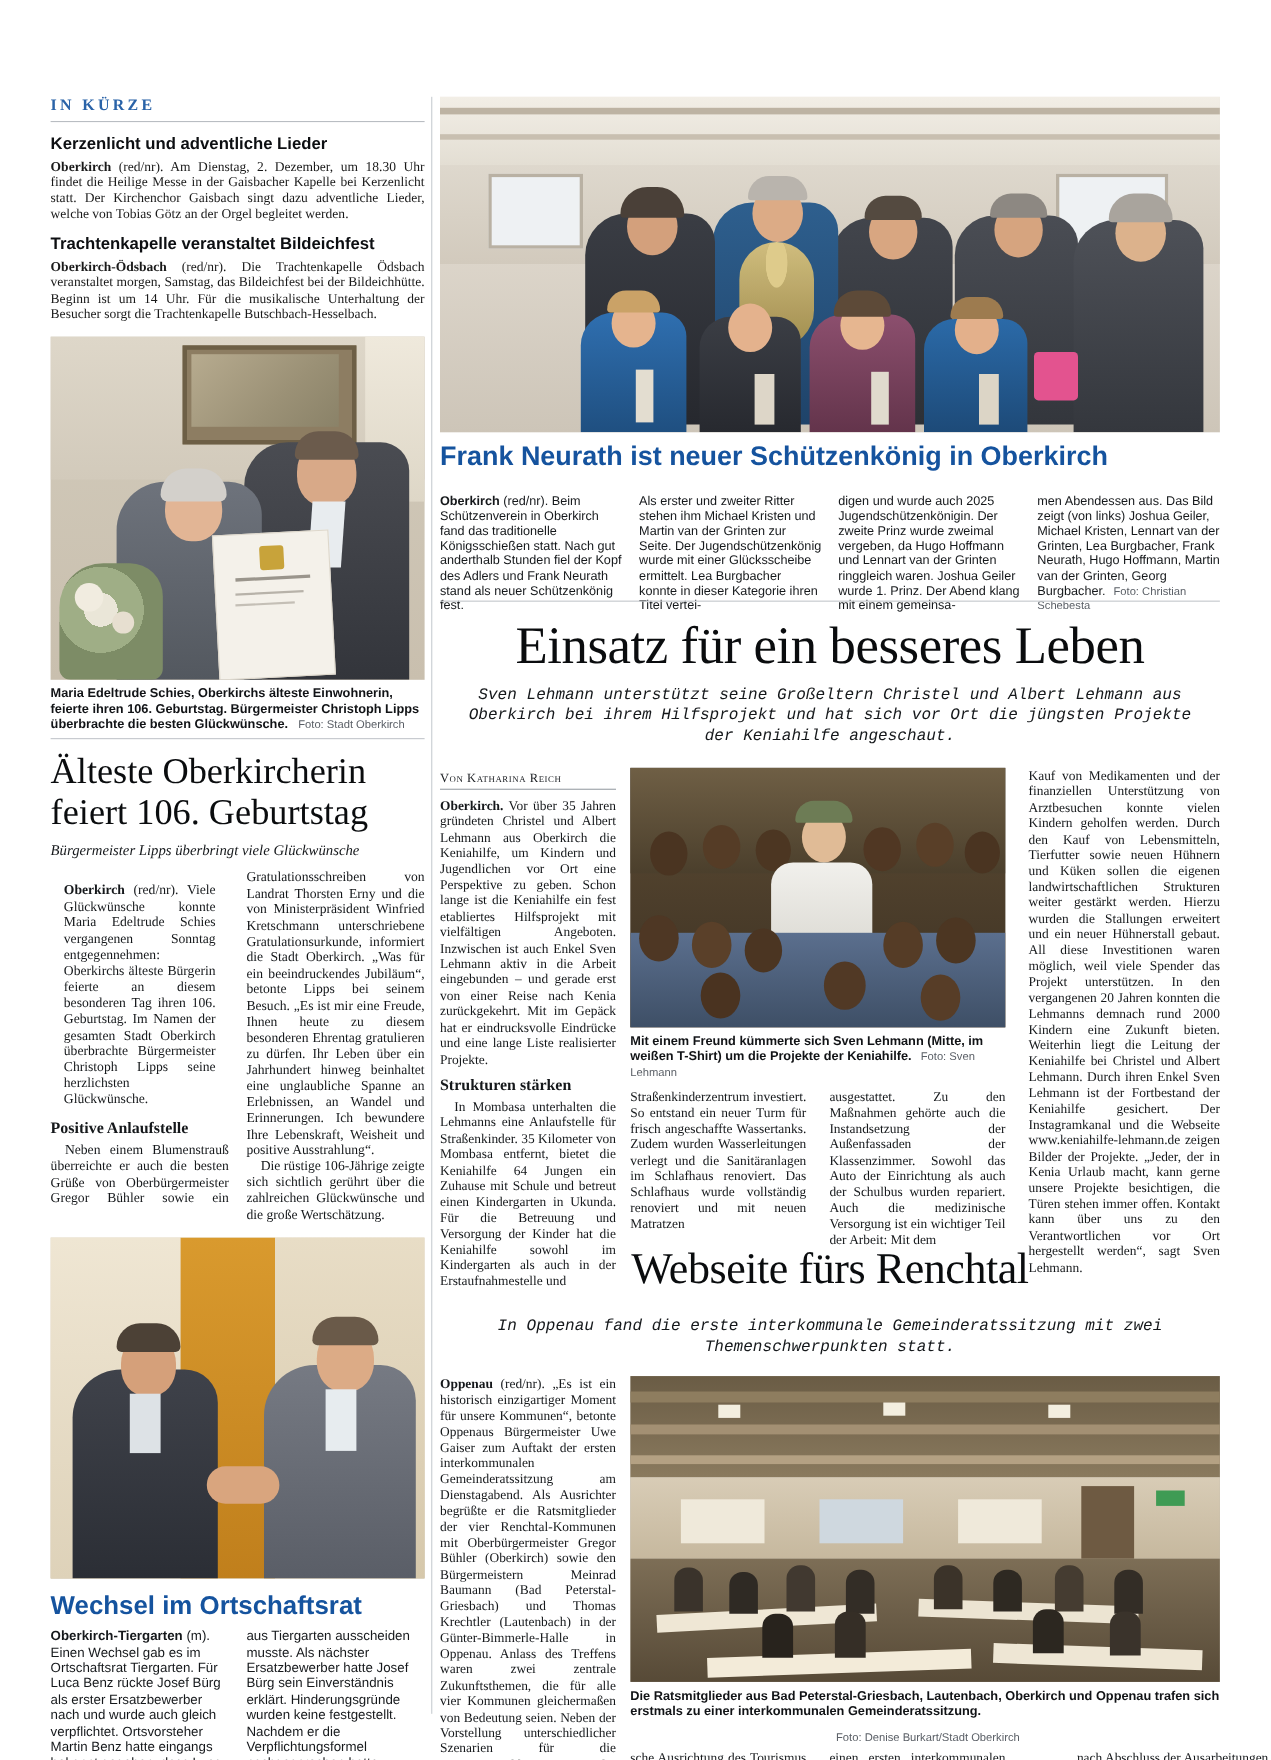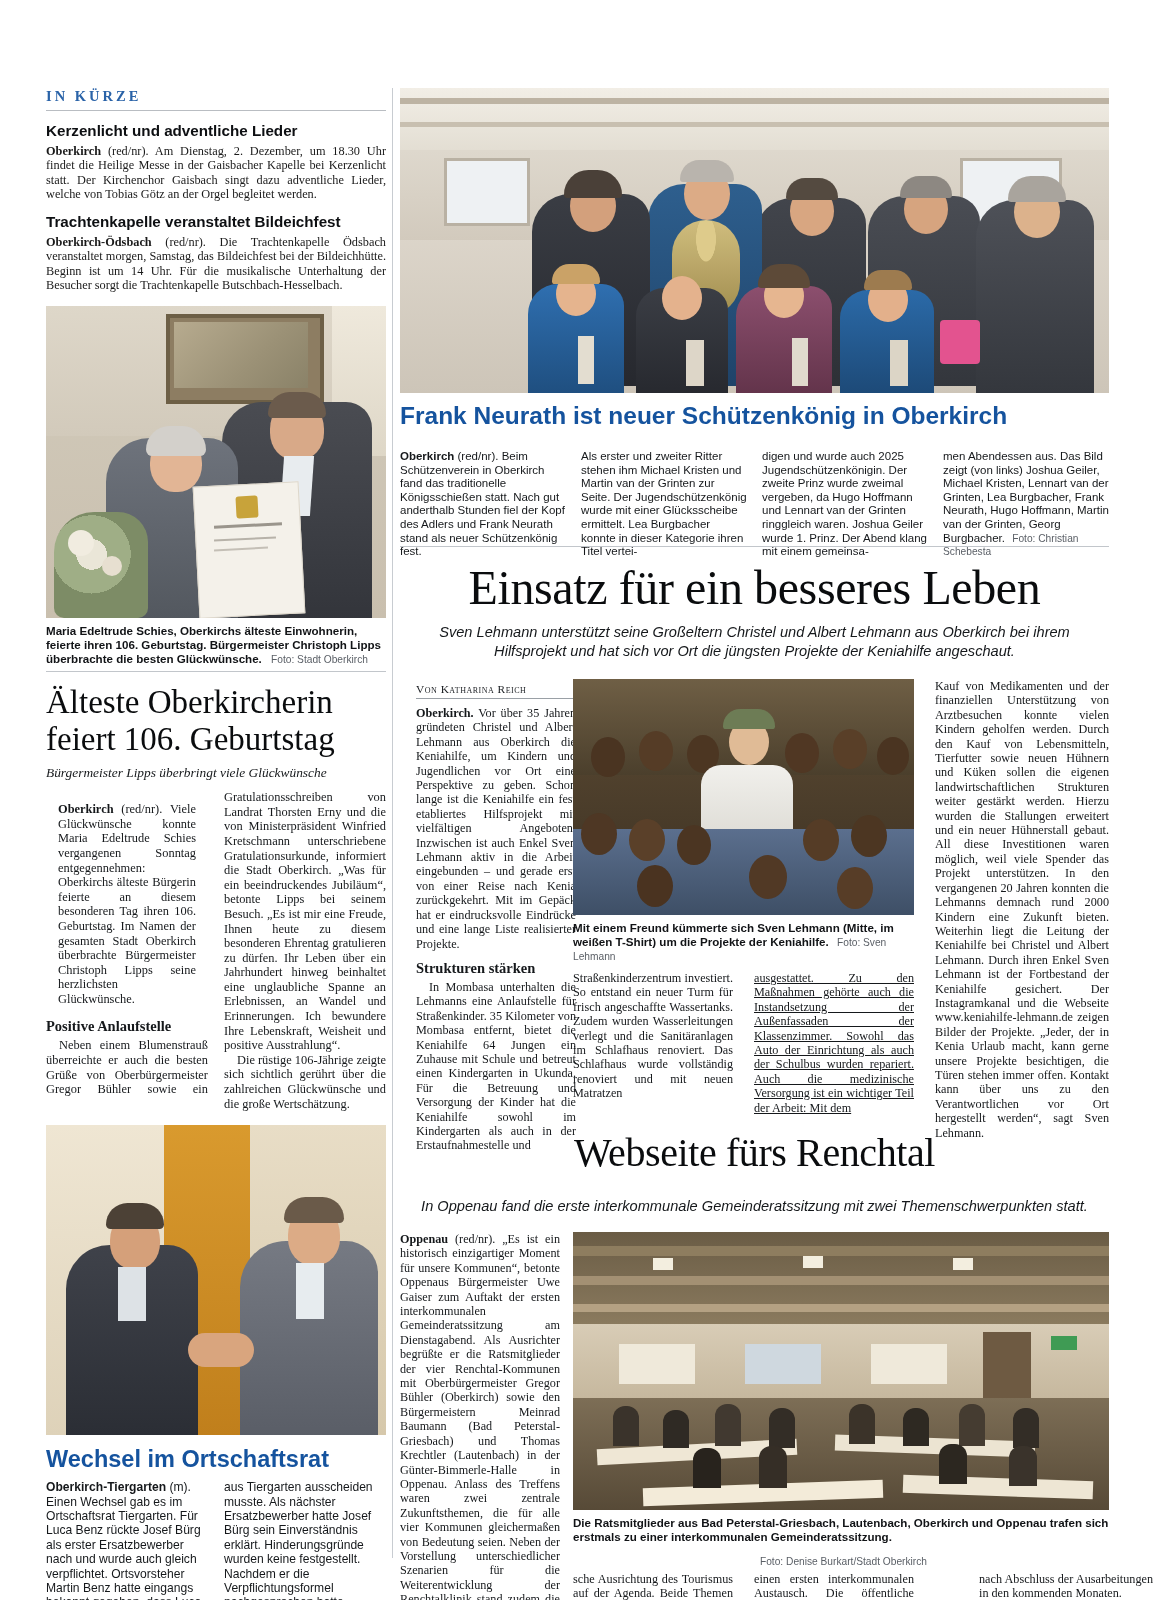--- a/index.html
+++ b/index.html
@@ -139,21 +139,21 @@
     color: #0a0c0e;
   }
   .headline-serif-lg {
     font-family: "Liberation Serif", serif;
     font-size: 33px;
     line-height: 37px;
     font-weight: normal;
     color: #0a0c0e;
   }
   .deck {
-    font-family: Liberation Sans, sans-serif;
+    font-family: Liberation Mono, monospace;
     font-style: italic;
     font-size: 14.6px;
     line-height: 19px;
     text-align: center;
     color: #15181b;
   }
   .deck-left {
     font-family: "Liberation Serif", serif;
     font-style: italic;
     font-size: 13.4px;
@@ -383,21 +383,21 @@
 
   <div class="hline" style="left:400px;top:546px;width:709px;"></div>
 
   <div style="position:absolute;left:400px;top:562px;width:709px;">
 
     <div class="headline-serif-xl">Einsatz für ein besseres Leben</div>
     <div class="deck" style="margin-top:9px;padding:0 12px;">Sven Lehmann unterstützt seine Großeltern Christel und Albert Lehmann aus Oberkirch bei ihrem Hilfsprojekt und hat sich vor Ort die jüngsten Projekte der Keniahilfe angeschaut.</div>
 
     <div style="position:relative;margin-top:18px;height:535px;">
 
-      <div style="position:absolute;left:16px;top:0;width:160px;">
+      <div style="position:absolute;left:0;top:0;width:160px;">
         <div class="byline" style="width:160px;box-sizing:border-box;">Von Katharina Reich</div>
         <div class="serif-body" style="font-size:12.2px;line-height:14.4px;">
           <p style="margin:0;">
             <span class="lead">Oberkirch.</span>
             <span>Vor über 35 Jahren gründeten Christel und Albert Lehmann aus Oberkirch die Keniahilfe, um Kindern und Jugendlichen vor Ort eine Perspektive zu geben. Schon lange ist die Keniahilfe ein fest etabliertes Hilfsprojekt mit vielfältigen Angeboten. Inzwischen ist auch Enkel Sven Lehmann aktiv in die Arbeit eingebunden – und gerade erst von einer Reise nach Kenia zurückgekehrt. Mit im Gepäck hat er eindrucksvolle Eindrücke und eine lange Liste realisierter Projekte.</span>
           </p>
           <div class="subhead-serif">Strukturen stärken</div>
           <p style="margin:0;text-indent:13px;">In Mombasa unterhalten die Lehmanns eine Anlaufstelle für Straßenkinder. 35 Kilometer von Mombasa entfernt, bietet die Keniahilfe 64 Jungen ein Zuhause mit Schule und betreut einen Kindergarten in Ukunda. Für die Betreuung und Versorgung der Kinder hat die Keniahilfe sowohl im Kindergarten als auch in der Erstaufnahmestelle und</p>
         </div>
       </div>
@@ -429,21 +429,21 @@
 
       <div class="caption" style="position:absolute;left:173px;top:242px;width:341px;">
         <span>Mit einem Freund kümmerte sich Sven Lehmann  (Mitte, im weißen T-Shirt) um die Projekte der Keniahilfe.</span>
         <span class="credit" style="margin-left:5px;">Foto: Sven Lehmann</span>
       </div>
 
       <div class="serif-body" style="position:absolute;left:173px;top:292px;width:160px;font-size:12.2px;line-height:14.4px;">
         <p style="margin:0;">Straßenkinderzentrum investiert. So entstand ein neuer Turm für frisch angeschaffte Wassertanks. Zudem wurden Wasserleitungen verlegt und die Sanitäranlagen im Schlafhaus renoviert. Das Schlafhaus wurde vollständig renoviert und mit neuen Matratzen</p>
       </div>
 
-      <div class="serif-body" style="position:absolute;left:354px;top:292px;width:160px;font-size:12.2px;line-height:14.4px;text-decoration:underline;">
+      <div class="serif-body" style="position:absolute;left:354px;top:292px;width:160px;font-size:12.2px;line-height:14.4px;">
         <p style="margin:0;">ausgestattet. Zu den Maßnahmen gehörte auch die Instandsetzung der Außenfassaden der Klassenzimmer. Sowohl das Auto der Einrichtung als auch der Schulbus wurden repariert. Auch die medizinische Versorgung ist ein wichtiger Teil der Arbeit: Mit dem</p>
       </div>
 
       <div class="serif-body" style="position:absolute;left:535px;top:0;width:174px;font-size:12.2px;line-height:14.4px;">
         <p style="margin:0;">Kauf von Medikamenten und der finanziellen Unterstützung von Arztbesuchen konnte vielen Kindern geholfen werden. Durch den Kauf von Lebensmitteln, Tierfutter sowie neuen Hühnern und Küken sollen die eigenen landwirtschaftlichen Strukturen weiter gestärkt werden. Hierzu wurden die Stallungen erweitert und ein neuer Hühnerstall gebaut. All diese Investitionen waren möglich, weil viele Spender das Projekt unterstützen. In den vergangenen 20 Jahren konnten die Lehmanns demnach rund 2000 Kindern eine Zukunft bieten. Weiterhin liegt die Leitung der Keniahilfe bei Christel und Albert Lehmann. Durch ihren Enkel Sven Lehmann ist der Fortbestand der Keniahilfe gesichert. Der Instagramkanal und die Webseite www.keniahilfe-lehmann.de zeigen Bilder der Projekte. „Jeder, der in Kenia Urlaub macht, kann gerne unsere Projekte besichtigen, die Türen stehen immer offen. Kontakt kann über uns zu den Verantwortlichen vor Ort hergestellt werden“, sagt Sven Lehmann.</p>
       </div>
     </div>
   </div>
 
   <div style="position:absolute;left:400px;top:1130px;width:709px;">

